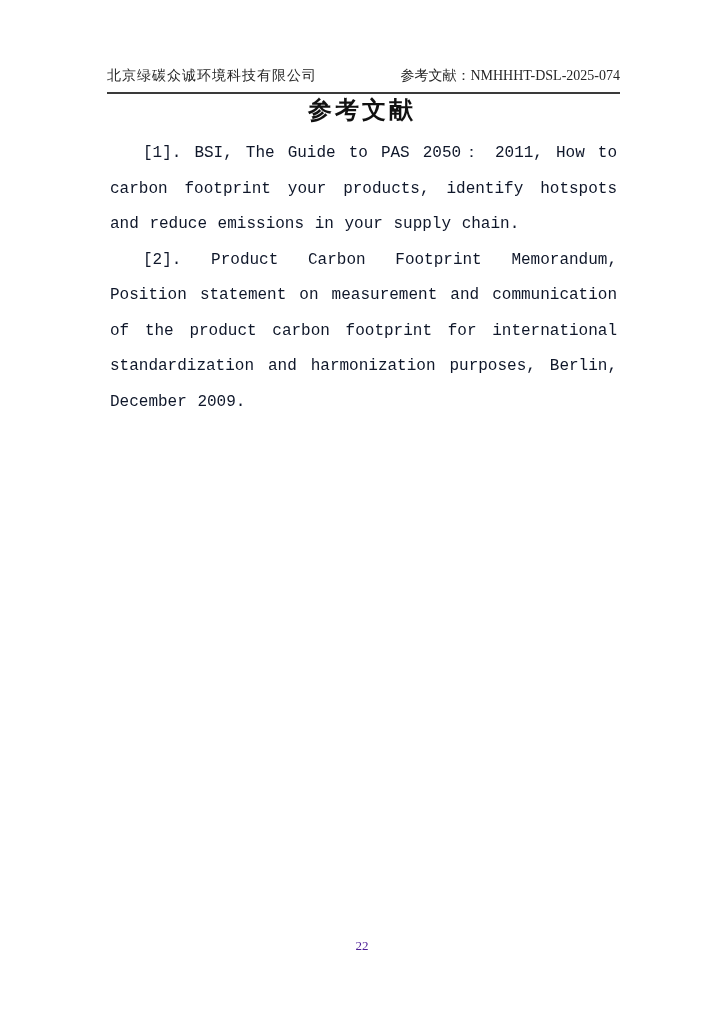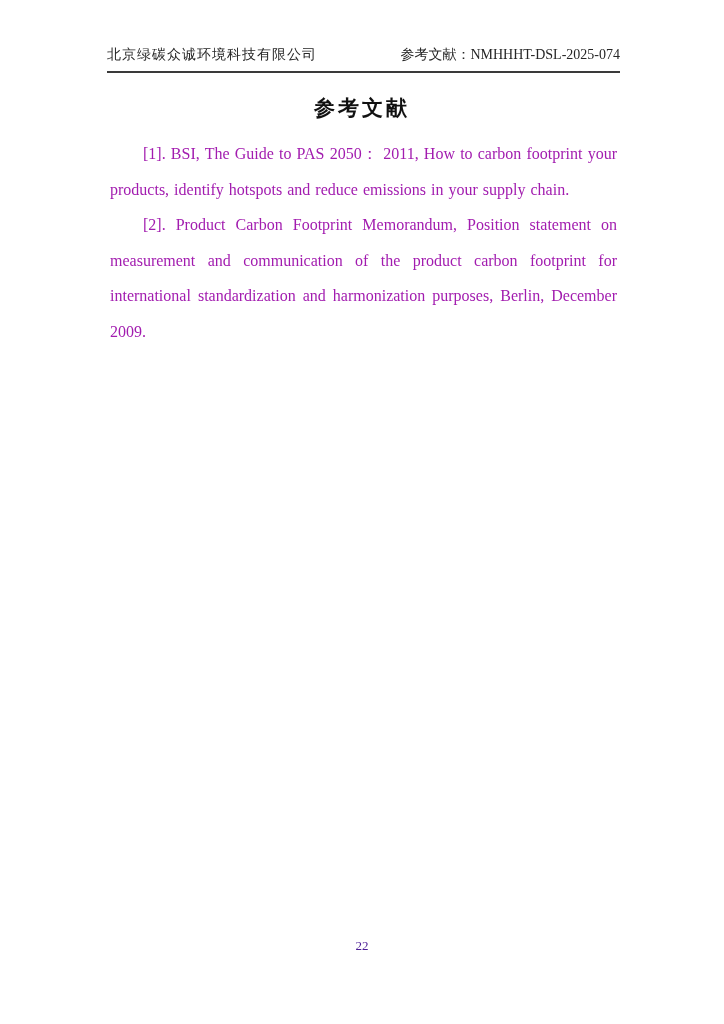--- a/index.html
+++ b/index.html
@@ -23,44 +23,46 @@
     display: flex;
     justify-content: space-between;
     align-items: baseline;
     padding-bottom: 7px;
     border-bottom: 2px solid #3a3a3a;
     font-size: 14px;
     color: #262626;
   }
   .header-left {
     letter-spacing: 1px;
+    margin-top: 21px;
   }
   .header-right {
     white-space: nowrap;
   }
   .page-title {
     position: absolute;
     top: 94px;
     left: 0;
     width: 100%;
     text-align: center;
-    font-size: 21px;
+    font-size: 24px;
     font-weight: bold;
     letter-spacing: 3px;
     color: #111111;
   }
   .references-section {
     position: absolute;
     top: 136px;
     left: 110px;
     width: 507px;
     font-size: 16px;
     line-height: 35.5px;
     text-align: justify;
-    color: #a21caf;
+    color: #0f172a;
+    font-family: Liberation Mono, monospace;
   }
   .reference-item {
     text-indent: 33px;
     word-spacing: 1px;
   }
   .page-footer {
     position: absolute;
     top: 938px;
     left: 0;
     width: 100%;

